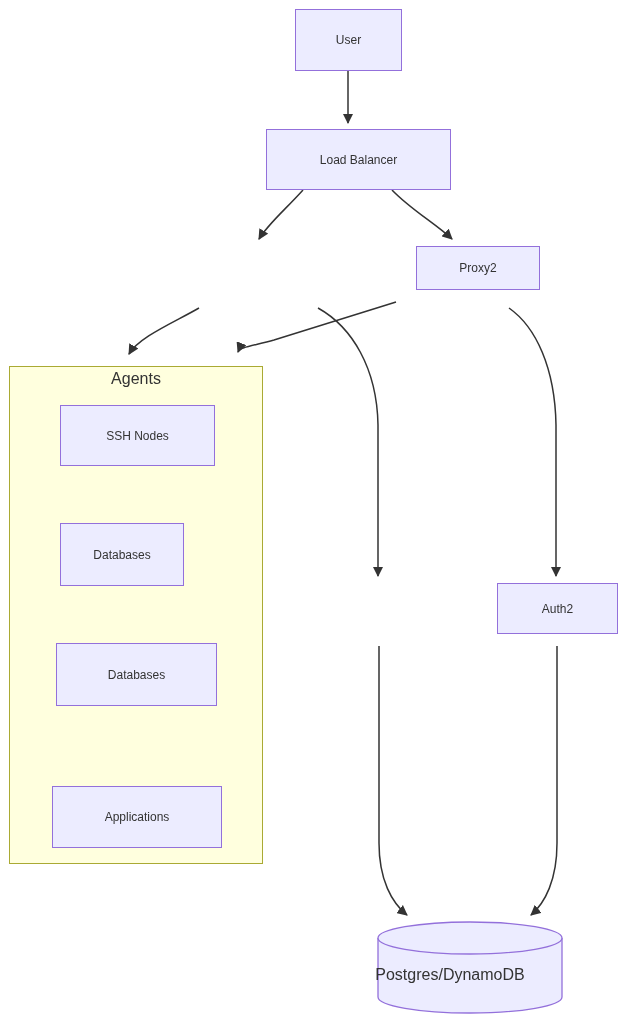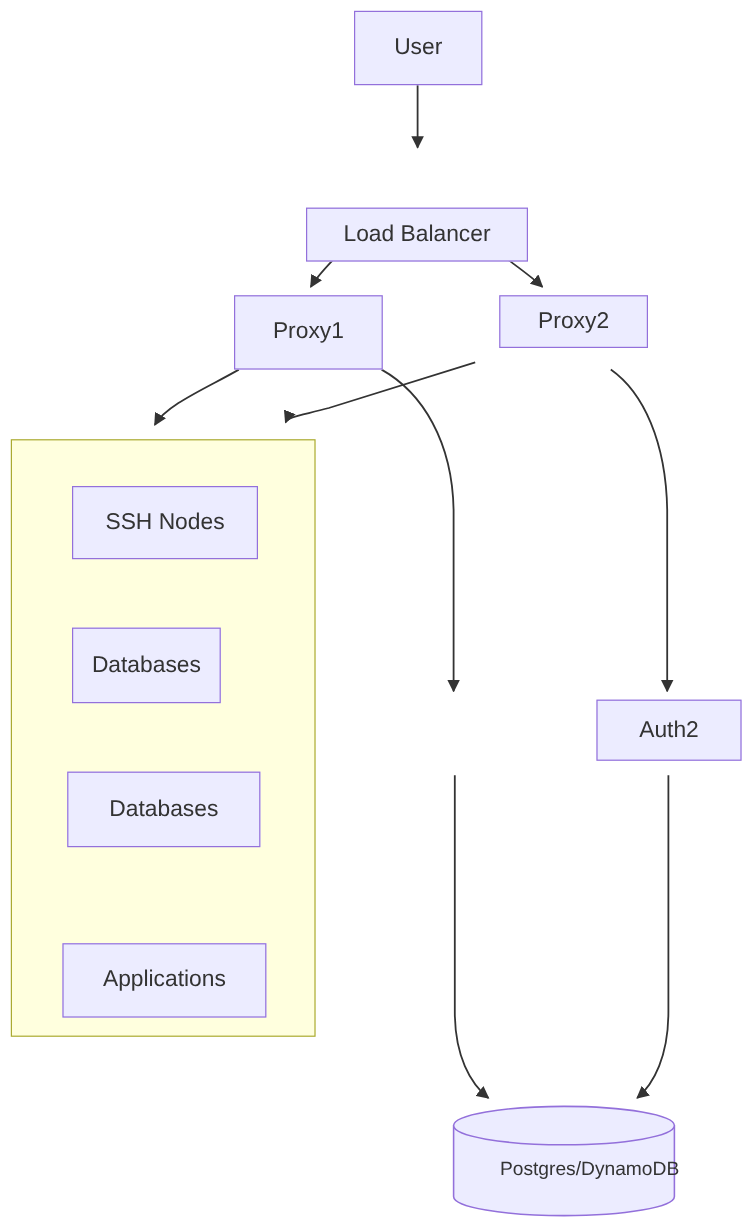--- a/index.html
+++ b/index.html
@@ -24,21 +24,21 @@
     height: 1023px;
   }
   .node {
     position: absolute;
     background: #ECECFF;
     border: 1px solid #9370DB;
     box-sizing: border-box;
     display: flex;
     align-items: center;
     justify-content: center;
-    font-size: 19px;
+    font-size: 12px;
     color: #333333;
     text-align: left;
   }
   .cluster {
     position: absolute;
     background: #FFFFDE;
     border: 1px solid #AAAA33;
     box-sizing: border-box;
   }
   .cluster-label {
@@ -54,20 +54,21 @@
     color: #333333;
     text-align: center;
   }
 </style>
 </head>
 <body>
 
 <div class="canvas">
 
   <div class="cluster" style="left:9px; top:366px; width:254px; height:498px;"></div>
+  <div class="cluster-label" style="left:9px; top:370px; width:254px;">Agents</div>
 
   <svg class="edge-layer" width="623" height="1023" viewBox="0 0 623 1023">
     <defs>
       <marker id="arrow" viewBox="0 0 10 10" refX="9" refY="5" markerWidth="7" markerHeight="7" orient="auto">
         <path d="M0,0 L10,5 L0,10 z" fill="#333333"></path>
       </marker>
     </defs>
 
     <g fill="none" stroke="#333333" stroke-width="1.5">
       <path d="M348,71 L348,123" marker-end="url(#arrow)"></path>
@@ -84,27 +85,24 @@
     <g>
       <path d="M378,938 v59 a92,16 0 0 0 184,0 v-59" fill="#ECECFF" stroke="#9370DB" stroke-width="1.3"></path>
       <ellipse cx="470" cy="938" rx="92" ry="16" fill="#ECECFF" stroke="#9370DB" stroke-width="1.3"></ellipse>
     </g>
   </svg>
 
   <div class="node" style="left:295px; top:9px; width:107px; height:62px;">
     <span>User</span>
   </div>
 
-  <div class="node" style="left:255px; top:129px; width:185px; height:45px;margin-top:44px;">
+  <div class="node" style="left:266px; top:129px; width:185px; height:61px;">
     <span>Load Balancer</span>
   </div>
 
-  <div class="node" style="left:195px; top:246px; width:124px; height:62px;">
-    <span>Proxy1</span>
-  </div>
 
   <div class="node" style="left:416px; top:246px; width:124px; height:44px;">
     <span>Proxy2</span>
   </div>
 
   <div class="node" style="left:60px; top:405px; width:155px; height:61px;">
     <span>SSH Nodes</span>
   </div>
 
   <div class="node" style="left:60px; top:523px; width:124px; height:63px;">
@@ -117,15 +115,15 @@
 
   <div class="node" style="left:52px; top:762px; width:170px; height:62px;margin-top:24px;">
     <span>Applications</span>
   </div>
 
 
   <div class="node" style="left:497px; top:583px; width:121px; height:51px;">
     <span>Auth2</span>
   </div>
 
-  <div class="cyl-label" style="left:382px; top:966px; width:184px;text-align:right;">Postgres/DynamoDB</div>
+  <div class="cyl-label" style="left:358px; top:966px; width:184px;">Postgres/DynamoDB</div>
 
 </div>
 
 </body></html>

